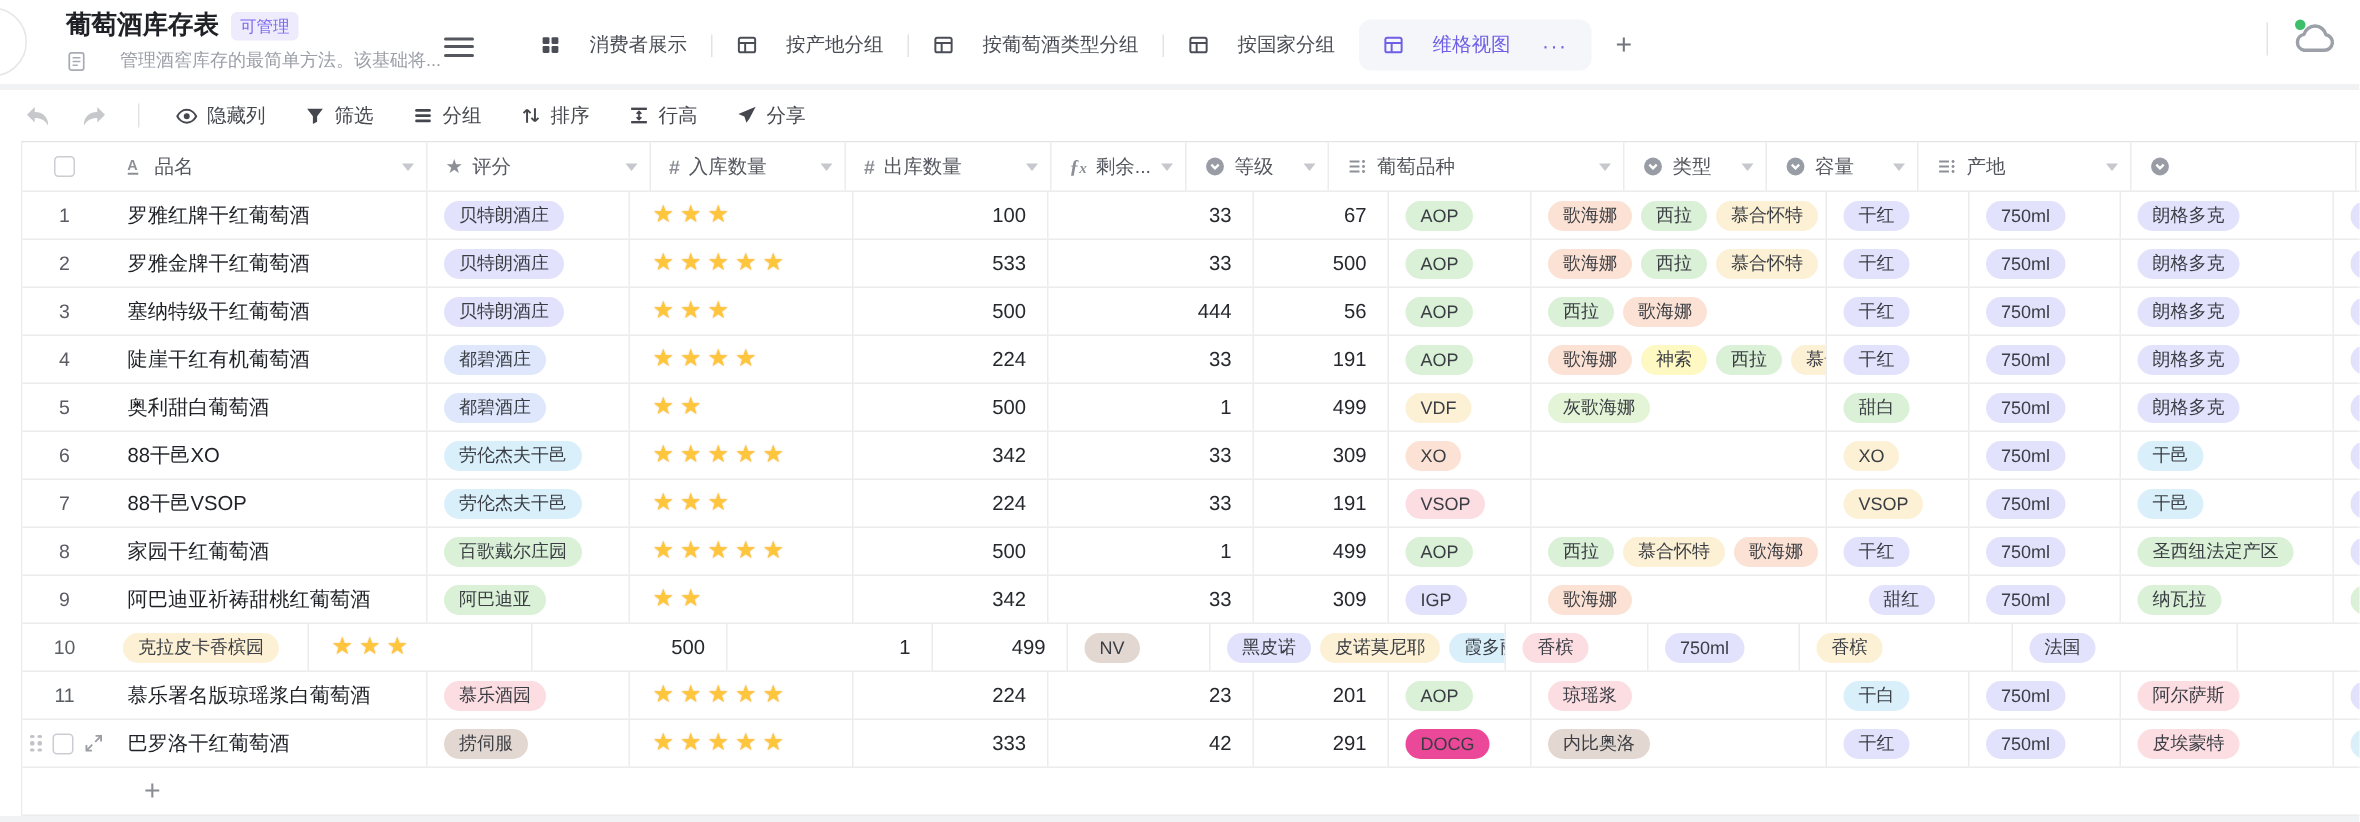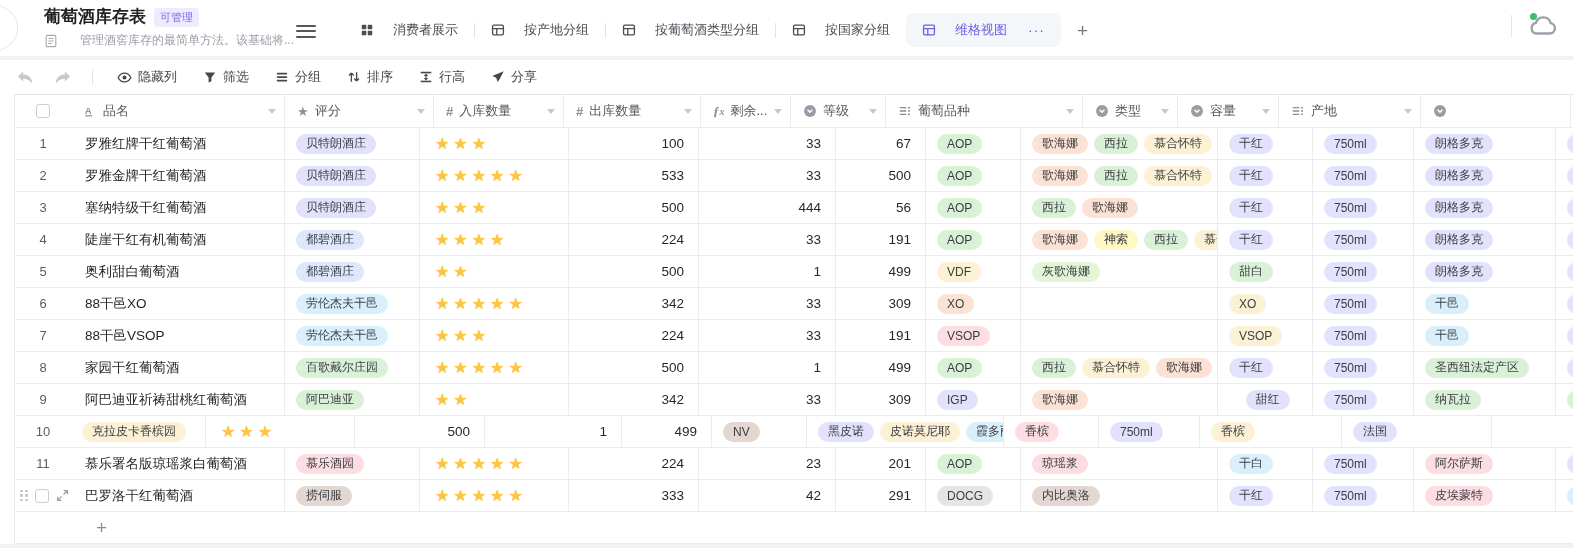--- a/index.html
+++ b/index.html
@@ -755,21 +755,21 @@
           <span class="star" style="color: rgb(255, 197, 61);">★</span>
           <span class="star" style="color: rgb(255, 197, 61);">★</span>
           <span class="star" style="color: rgb(255, 197, 61);">★</span>
           <span class="star" style="color: rgb(255, 197, 61);">★</span>
           <span class="star" style="color: rgb(255, 197, 61);">★</span>
         </div>
         <div class="gcell num-cell" style="width: 130px;">333</div>
         <div class="gcell num-cell" style="width: 137px;">42</div>
         <div class="gcell num-cell" style="width: 90px;">291</div>
         <div class="gcell pill-cell" style="width: 95px;">
-          <span class="pill" style="background: #e5e5e5;">DOCG</span>
+          <span class="pill" style="background: #ec4899;">DOCG</span>
         </div>
         <div class="gcell pill-cell" style="width: 197px;">
           <span class="pill" style="background: rgb(227, 216, 209);">内比奥洛</span>
         </div>
         <div class="gcell pill-cell" style="width: 95px;">
           <span class="pill" style="background: rgb(226, 226, 252);">干红</span>
         </div>
         <div class="gcell pill-cell" style="width: 101px;">
           <span class="pill" style="background: rgb(226, 226, 252);">750ml</span>
         </div>

